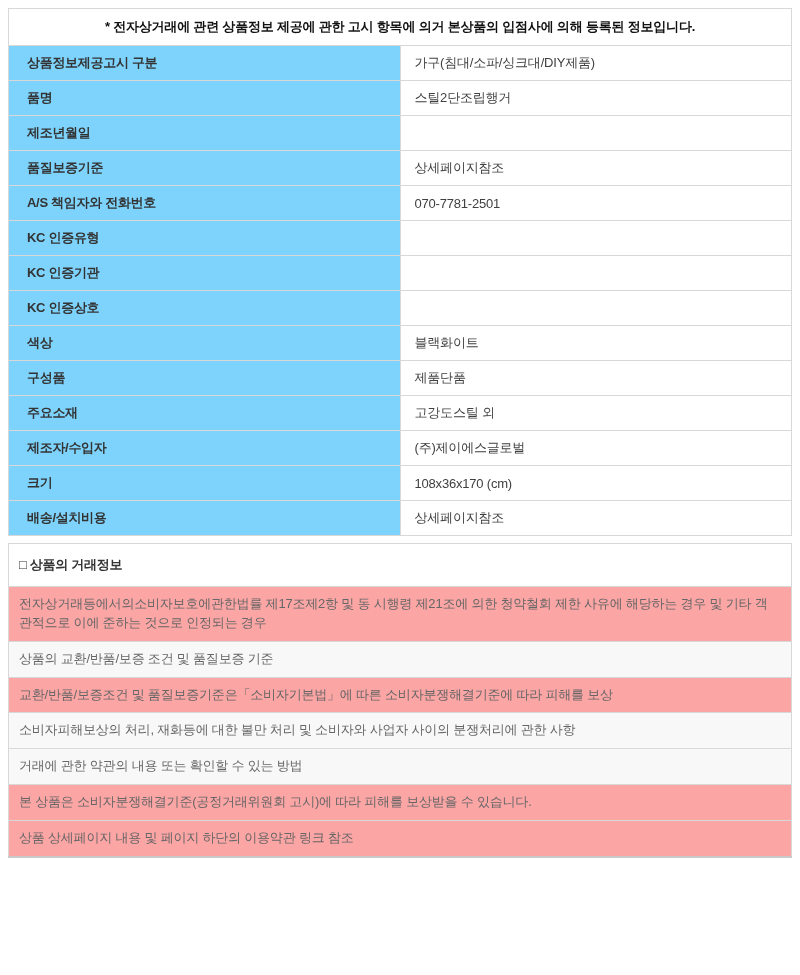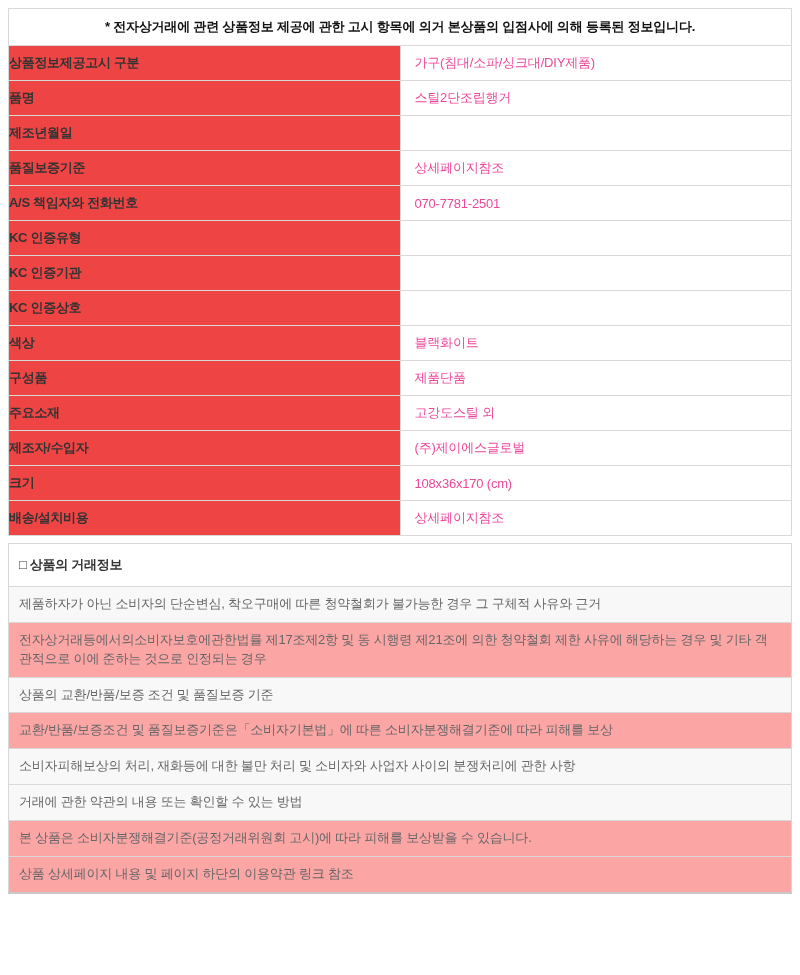--- a/index.html
+++ b/index.html
@@ -28,30 +28,30 @@
     text-align: center;
     font-weight: bold;
     color: #111111;
     background: #ffffff;
     padding: 0 10px;
     letter-spacing: -0.2px;
   }
   .spec-label {
     width: 200px;
     height: 34px;
-    background: #ef4444;
+    background: #7dd3fc;
     text-align: left;
     font-weight: bold;
     color: #333333;
-    padding: 0 8px 0 0;
+    padding: 0 8px 0 18px;
     letter-spacing: -0.3px;
   }
   .spec-value {
     background: #ffffff;
-    color: #ec4899;
+    color: #404040;
     padding: 0 10px 0 14px;
     letter-spacing: -0.2px;
     overflow: hidden;
     white-space: nowrap;
   }
 
   
   .trade-table { margin-top: 7px; }
   .trade-title-cell {
     height: 28px;
@@ -138,23 +138,20 @@
         <td class="spec-value">상세페이지참조</td>
       </tr>
     </tbody>
   </table>
 
   <table class="trade-table">
     <tbody>
       <tr>
         <td class="trade-title-cell">□ 상품의 거래정보</td>
       </tr>
-      <tr class="trade-row shaded">
-        <td>제품하자가 아닌 소비자의 단순변심, 착오구매에 따른 청약철회가 불가능한 경우 그 구체적 사유와 근거</td>
-      </tr>
       <tr class="trade-row">
         <td>전자상거래등에서의소비자보호에관한법률 제17조제2항 및 동 시행령 제21조에 의한 청약철회 제한 사유에 해당하는 경우 및 기타 객관적으로 이에 준하는 것으로 인정되는 경우</td>
       </tr>
       <tr class="trade-row shaded">
         <td>상품의 교환/반품/보증 조건 및 품질보증 기준</td>
       </tr>
       <tr class="trade-row">
         <td>교환/반품/보증조건 및 품질보증기준은「소비자기본법」에 따른 소비자분쟁해결기준에 따라 피해를 보상</td>
       </tr>
       <tr class="trade-row shaded">

